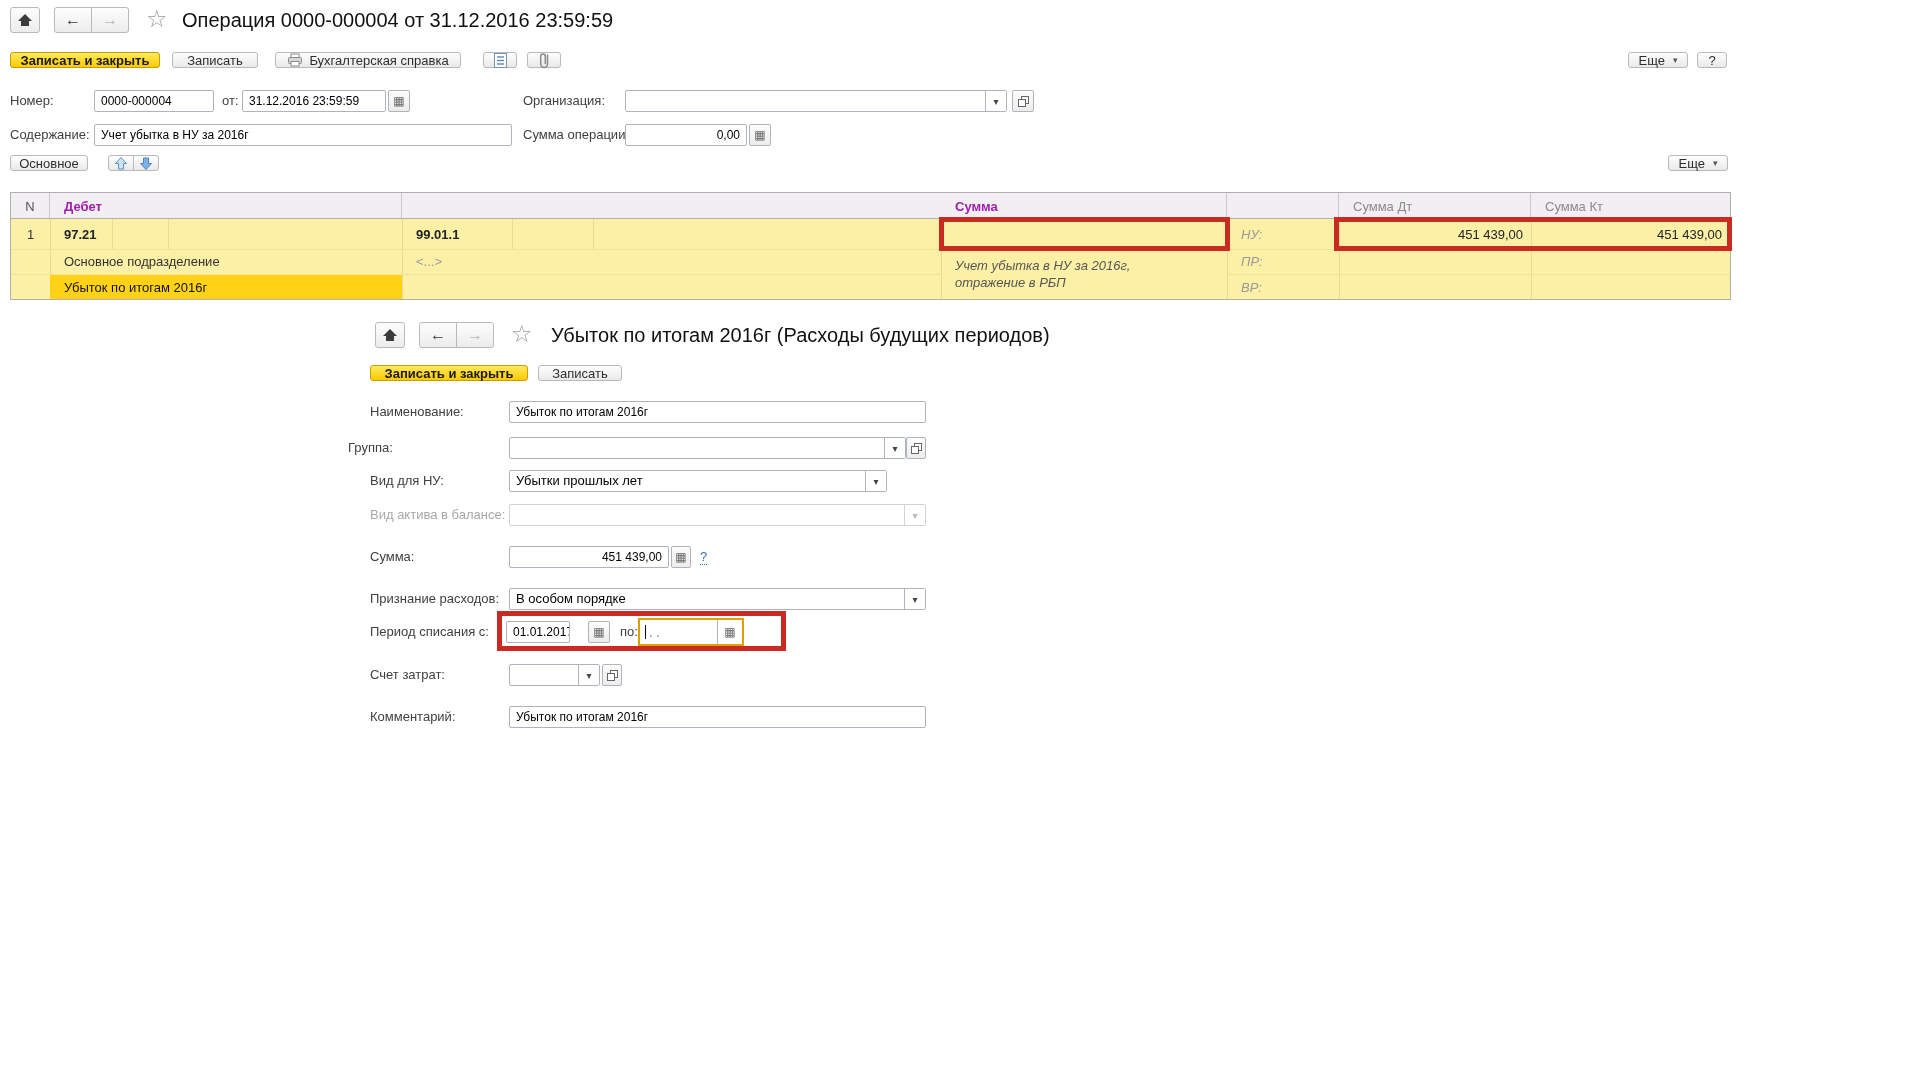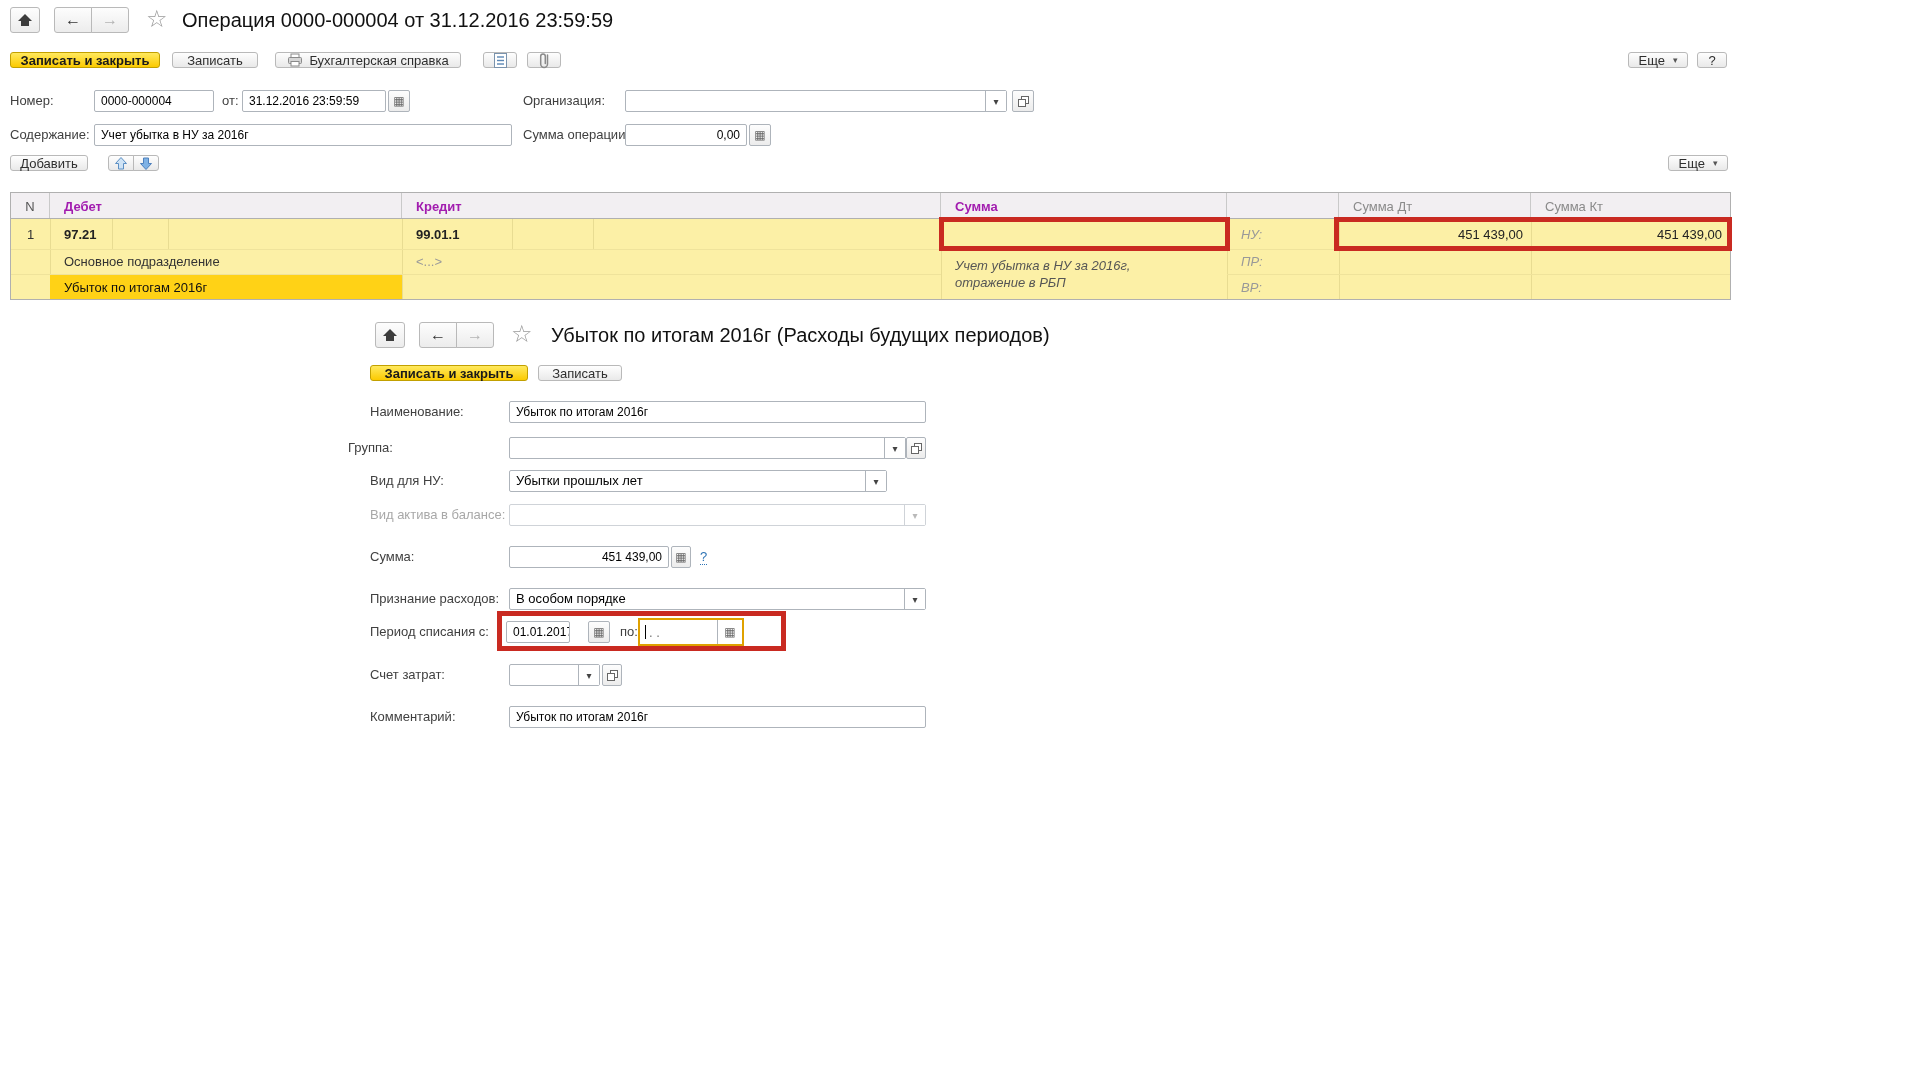--- a/index.html
+++ b/index.html
@@ -151,21 +151,21 @@
   <div class="inp" style="left:94px;top:124px;width:418px;">
     <span>Учет убытка в НУ за 2016г</span>
   </div>
   <div class="lbl" style="left:523px;top:124px;">Сумма операции:</div>
   <div class="inp right" style="left:625px;top:124px;width:122px;">
     <span>0,00</span>
   </div>
   <div class="sq" style="left:749px;top:124px;">▦</div>
 
   <div class="btn" style="left:10px;top:155px;width:78px;">
-    <span>Добавить</span>
+    <span>Основное</span>
   </div>
   <div class="btn icon" style="left:108px;top:155px;width:26px;border-radius:3px 0 0 3px;">
     <span>
       <svg width="14" height="15" viewBox="0 0 14 15">
           <path d="M7 1.5 L12.5 7.5 H9.5 V13 H4.5 V7.5 H1.5 Z" fill="#cfe3f5" stroke="#5b8fc4"></path>
         </svg>
     </span>
   </div>
   <div class="btn icon" style="left:133px;top:155px;width:26px;border-radius:0 3px 3px 0;">
     <span>
@@ -176,21 +176,20 @@
   </div>
   <div class="btn" style="left:1668px;top:155px;width:60px;">
     <span>Еще</span>
     <span class="drop">▾</span>
   </div>
 
   <div id="grid">
 
     <div class="hcell" style="left:0;width:39px;justify-content:center;color:#555;">N</div>
     <div class="hcell b" style="left:39px;width:352px;padding-left:14px;">Дебет</div>
-    <div class="hcell b" style="left:391px;width:539px;padding-left:14px;">Кредит</div>
     <div class="hcell b" style="left:930px;width:286px;padding-left:14px;">Сумма</div>
     <div class="hcell" style="left:1216px;width:112px;"></div>
     <div class="hcell g" style="left:1328px;width:192px;padding-left:14px;">Сумма Дт</div>
     <div class="hcell g" style="left:1520px;width:199px;padding-left:14px;border-right:none;">Сумма Кт</div>
     <div style="position:absolute;left:0;top:25px;width:1719px;height:1px;background:#b0b0b0;"></div>
 
     <div id="gbody">
 
       <div class="vline" style="left:39px;top:0;height:80px;"></div>
       <div class="vline" style="left:391px;top:0;height:80px;"></div>

